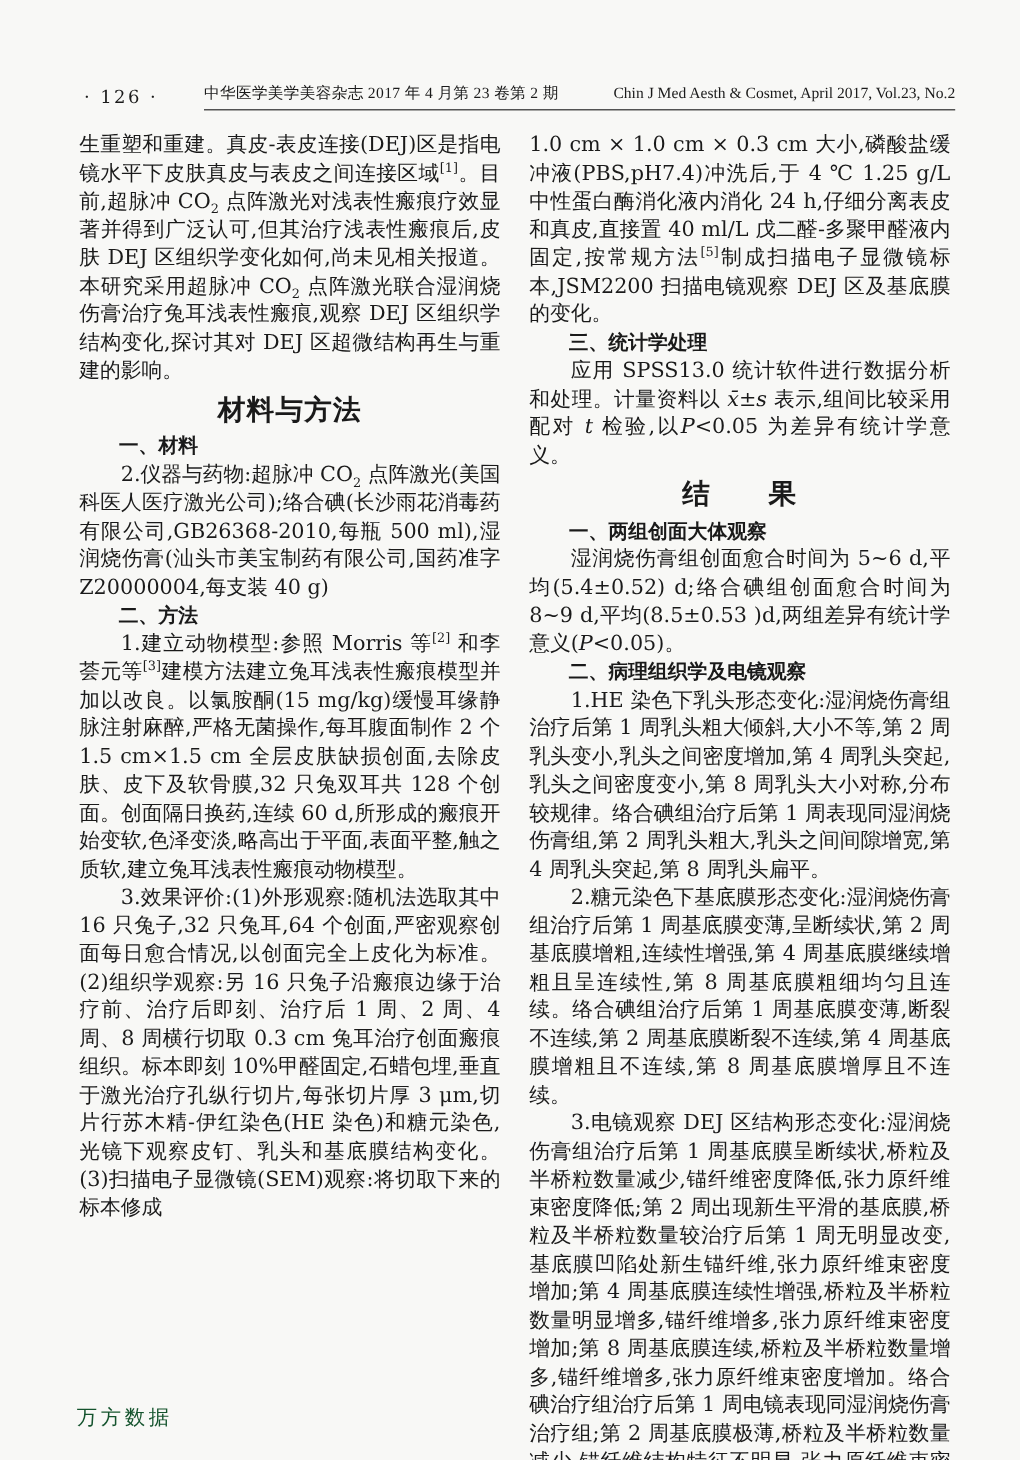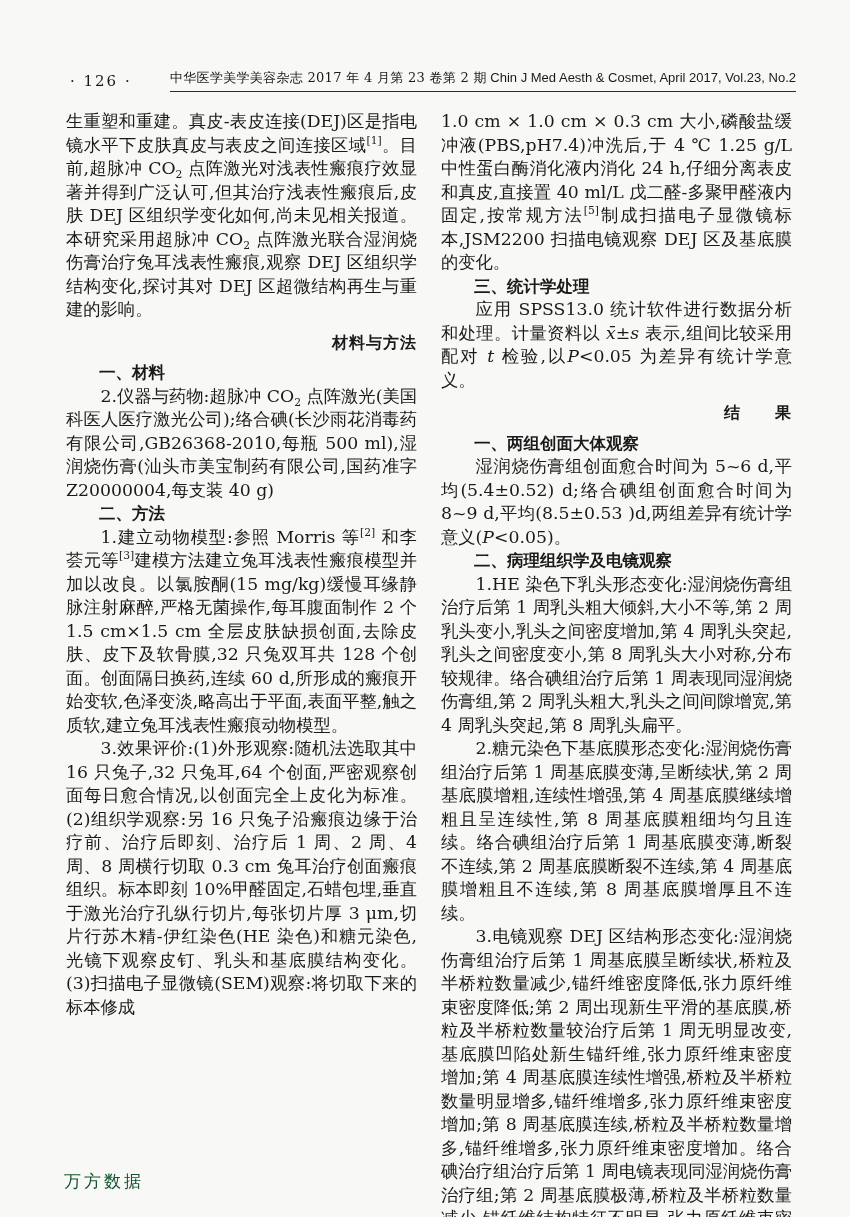--- a/index.html
+++ b/index.html
@@ -16,41 +16,41 @@
     position:absolute; top:72px; left:70px;
     font-size:15px; letter-spacing:2px; white-space:nowrap;
   }
   .jline {
     position:absolute; top:69px; left:170px; width:626px;
     display:flex; justify-content:space-between; align-items:baseline;
     font-size:13px; white-space:nowrap;
     border-bottom:1.5px solid #2b2b2b;
     padding-bottom:4px;
   }
-  .jline .cn { letter-spacing:0.3px; }
-  .jline .en { font-family:Liberation Sans, sans-serif;text-align:right; }
+  .jline .cn { letter-spacing:0.3px;font-family:Liberation Serif, serif; }
+  .jline .en { font-family:Liberation Serif, serif;text-align:right; }
   .columns {
     position:absolute; top:110px; left:66px; width:726px;
     display:flex; gap:24px;
   }
   .col {
     width:351px;
     font-size:17.3px;
     line-height:23.5px;
     text-align:justify;
     text-justify:inter-ideograph;
   }
   .blk { margin:0; }
   .p { text-indent:2em; }
   .p.noindent { text-indent:0; }
   .h1 {
-    text-align:right; text-indent:0;
+    text-align:center; text-indent:0;
     font-weight:700;
     font-family:"DejaVu Sans","Liberation Sans",sans-serif;
-    font-size:16px;
+    font-size:23px;
     margin:9px 0 7px 0;
     letter-spacing:1px;
   }
   .h2 {
     text-indent:2em;
     font-weight:700;
     font-family:Liberation Sans, sans-serif;
     font-size:16.5px;
   }
   sup, sub { font-size:0.62em; line-height:0; }

